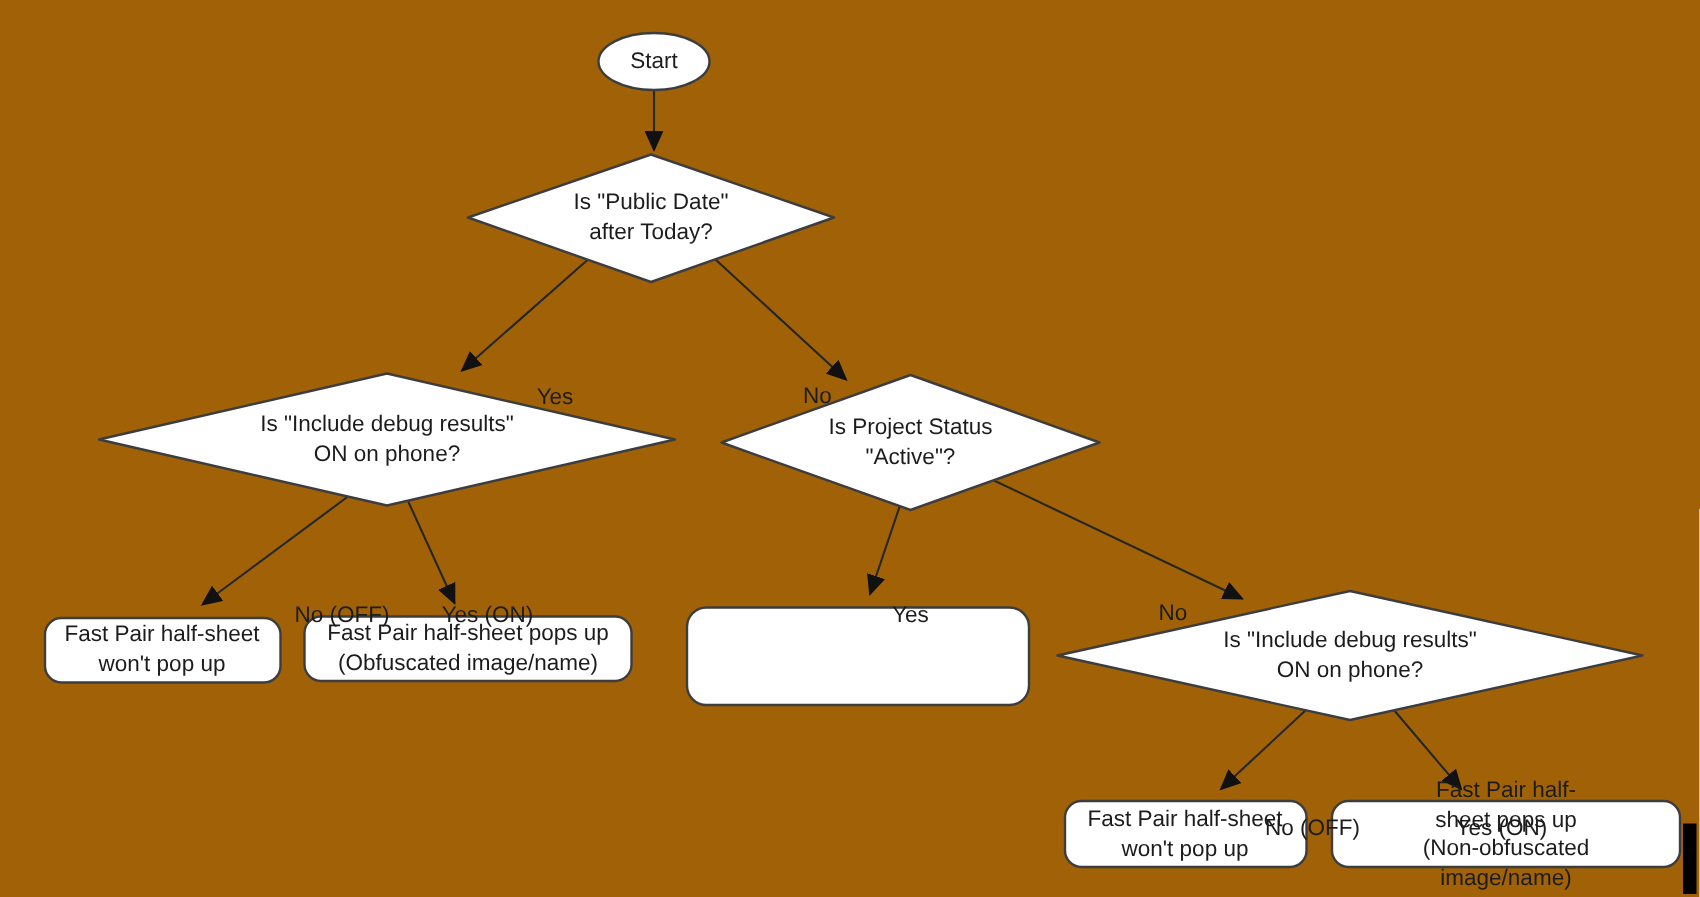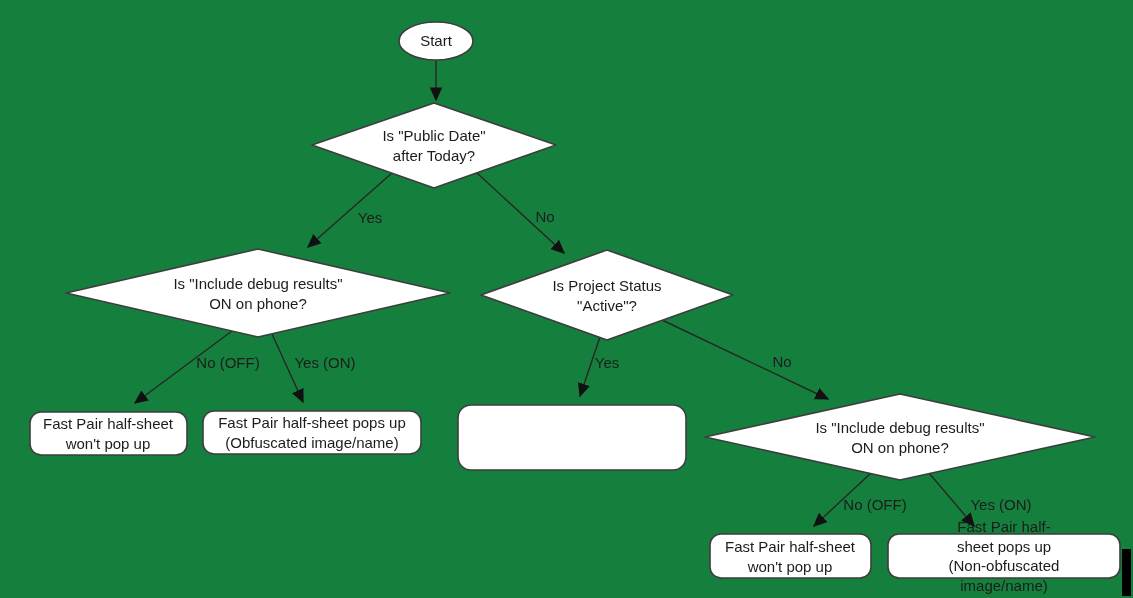--- a/index.html
+++ b/index.html
@@ -4,21 +4,21 @@
 <style>
   html, body {
     margin: 0;
     padding: 0;
     background: #ffffff;
   }
   .canvas {
     position: relative;
     width: 1133px;
     height: 598px;
-    background: #15803d;
+    background: #a16207;
     overflow: hidden;
     font-family: "Liberation Sans", sans-serif;
   }
   .layer {
     position: absolute;
     left: 0;
     top: 0;
   }
   .node-label {
     position: absolute;
@@ -28,20 +28,21 @@
     font-size: 15px;
     line-height: 1.3;
     color: #1c1c1c;
   }
   .edge-label {
     position: absolute;
     transform: translate(-50%, -50%);
     font-size: 15px;
     color: #1c1c1c;
     white-space: nowrap;
+    margin-top: 48px;
   }
 </style>
 </head>
 <body>
 
 <div class="canvas">
 
   <svg class="layer" width="1133" height="598" viewBox="0 0 1133 598">
     <defs>
       <marker id="arrowhead" markerWidth="11" markerHeight="9" refX="9" refY="4.5" orient="auto">

